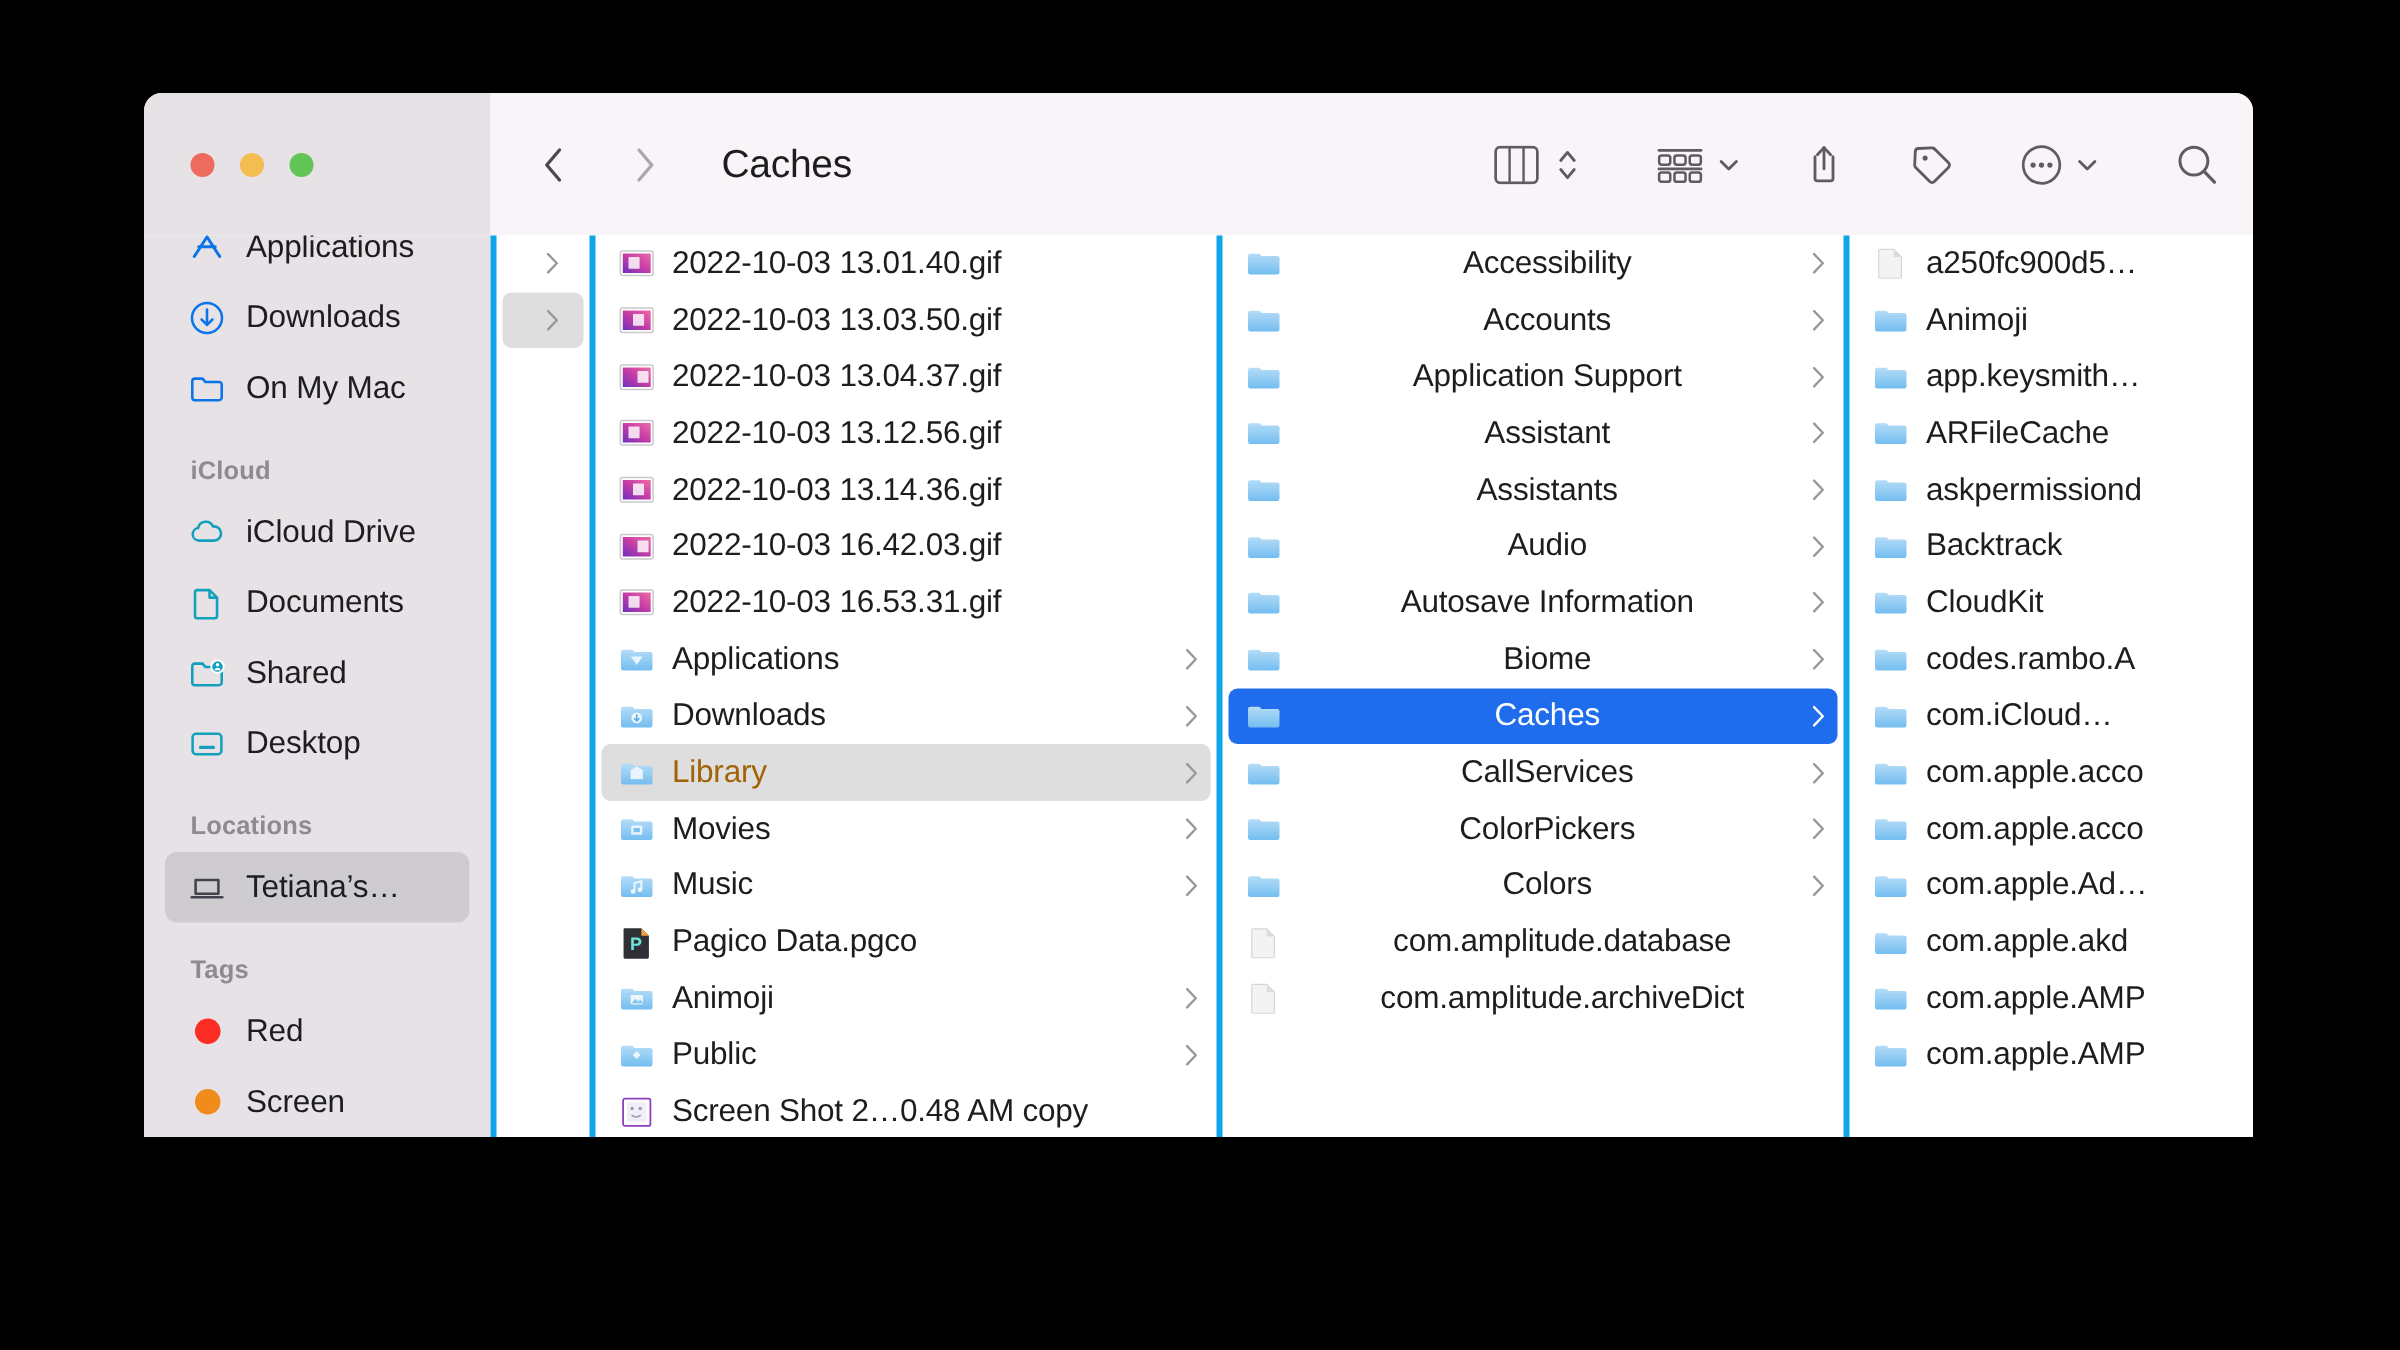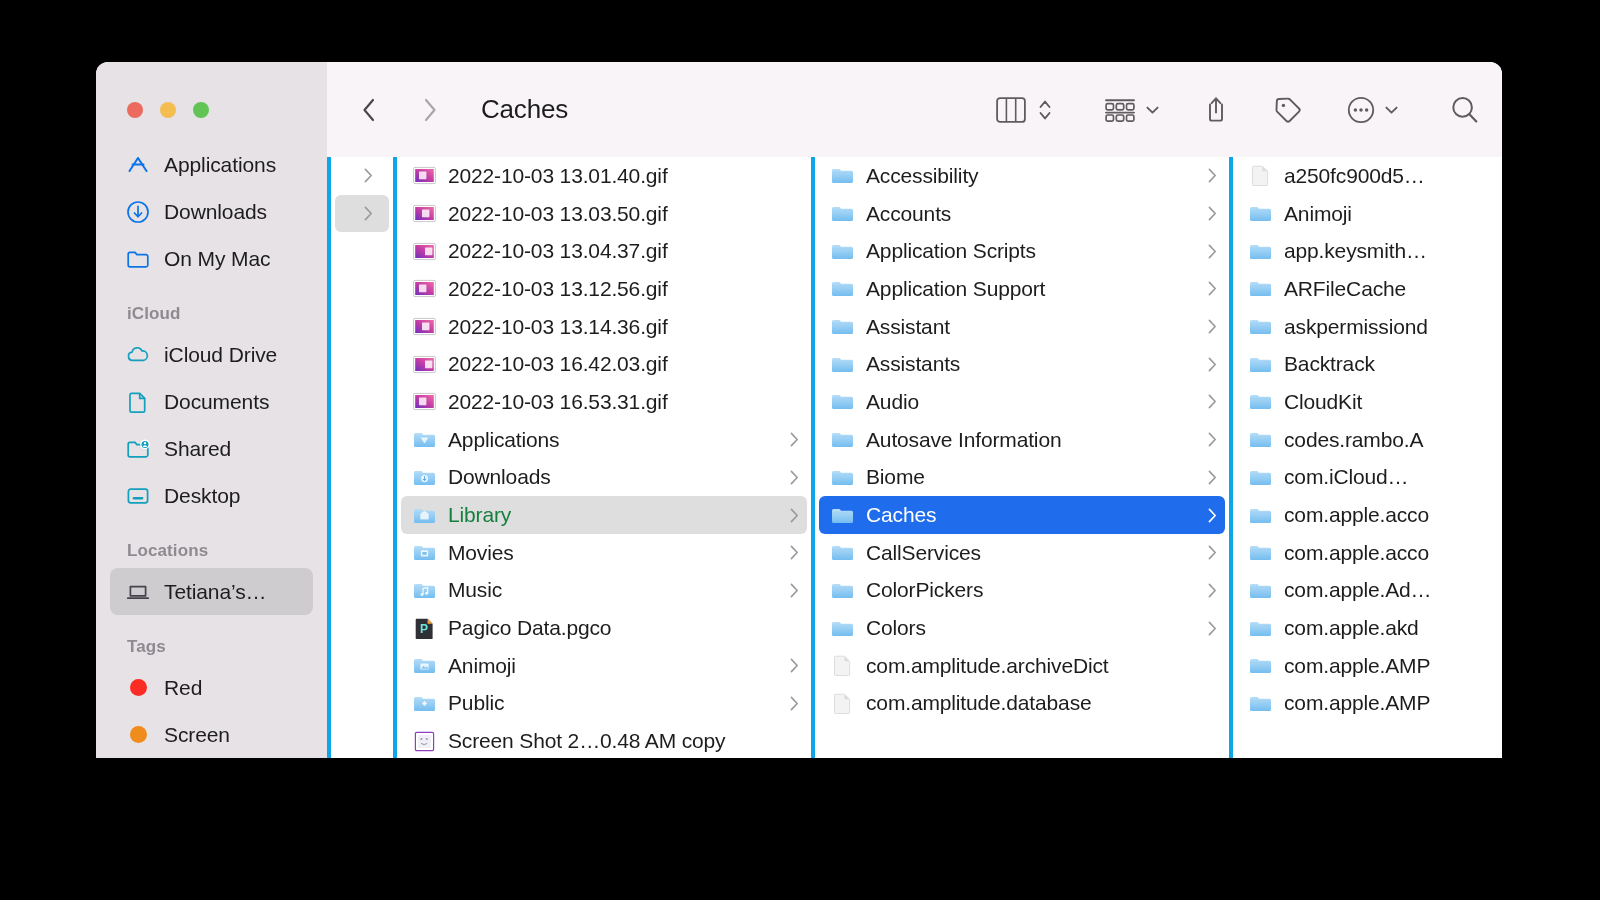--- a/index.html
+++ b/index.html
@@ -130,36 +130,36 @@
   }
   .col {
     border-left: 4px solid #0ea5e9;
     position: relative;
     overflow: hidden;
     flex-shrink: 0;
     background: #fff;
   }
   .col-stub { width: 66px; }
   .col-1 { width: 418px; }
-  .col-2 { width: 418px; }
+  .col-2 { width: 418px; text-align: center; }
   .col-3 { width: 252px; flex: 1; }
 
   .row {
     height: 37.7px;
     display: flex;
     align-items: center;
     padding: 0 8px 0 11px;
     margin: 0 4px;
     border-radius: 6px;
     gap: 11px;
   }
   .row.sel-blue { background: #1f6ded; }
   .row.sel-blue .row-label { color: #fff; }
   .row.sel-grey { background: #dedede; }
-  .row.sel-grey .row-label { color: #15803d; }
+  .row.sel-grey .row-label { color: #a16207; }
   .row-label {
     font-size: 21px;
     color: #1d1d1f;
     white-space: nowrap;
     overflow: hidden;
     letter-spacing: -0.15px;
     flex: 1;
   }
   .row-chev { width: 9px; height: 15px; flex-shrink: 0; display:block; }
   .row.sel-blue .row-chev path { stroke: #fff; }
@@ -724,40 +724,20 @@
             <span style="display: flex; align-items: center; flex-shrink: 0;">
               <svg class="row-chev" viewBox="0 0 9 15" fill="none">
                 <path d="M1.4 1.4 L7.2 7.5 L1.4 13.6" stroke="#9b989c" stroke-width="1.6" stroke-linecap="round" stroke-linejoin="round"></path>
               </svg>
             </span>
           </div>
           <div class="row">
             <span style="display: flex; align-items: center; justify-content: center; width: 25px; height: 25px; flex-shrink: 0;">
               <svg width="25" height="25" viewBox="0 0 25 25">
                 <defs>
-                  <linearGradient id="fg10" x1="0" y1="0" x2="0" y2="1">
-                    <stop offset="0" stop-color="#b6ddf7"></stop>
-                    <stop offset="1" stop-color="#73bdf0"></stop>
-                  </linearGradient>
-                </defs>
-                <path d="M2 7.6 a1.5 1.5 0 0 1 1.5 -1.5 h6.1 l1.5 1.6 h10.4 a1.5 1.5 0 0 1 1.5 1.5 v9.3 a1.5 1.5 0 0 1 -1.5 1.5 H3.5 a1.5 1.5 0 0 1 -1.5 -1.5 z" fill="url(#fg10)"></path>
-                <path d="M2 9 h21 v1.2 H2 z" fill="#9fd1f4" opacity="0.55"></path>
-              </svg>
-            </span>
-            <span class="row-label">Application Scripts</span>
-            <span style="display: flex; align-items: center; flex-shrink: 0;">
-              <svg class="row-chev" viewBox="0 0 9 15" fill="none">
-                <path d="M1.4 1.4 L7.2 7.5 L1.4 13.6" stroke="#9b989c" stroke-width="1.6" stroke-linecap="round" stroke-linejoin="round"></path>
-              </svg>
-            </span>
-          </div>
-          <div class="row">
-            <span style="display: flex; align-items: center; justify-content: center; width: 25px; height: 25px; flex-shrink: 0;">
-              <svg width="25" height="25" viewBox="0 0 25 25">
-                <defs>
                   <linearGradient id="fg11" x1="0" y1="0" x2="0" y2="1">
                     <stop offset="0" stop-color="#b6ddf7"></stop>
                     <stop offset="1" stop-color="#73bdf0"></stop>
                   </linearGradient>
                 </defs>
                 <path d="M2 7.6 a1.5 1.5 0 0 1 1.5 -1.5 h6.1 l1.5 1.6 h10.4 a1.5 1.5 0 0 1 1.5 1.5 v9.3 a1.5 1.5 0 0 1 -1.5 1.5 H3.5 a1.5 1.5 0 0 1 -1.5 -1.5 z" fill="url(#fg11)"></path>
                 <path d="M2 9 h21 v1.2 H2 z" fill="#9fd1f4" opacity="0.55"></path>
               </svg>
             </span>
             <span class="row-label">Application Support</span>
@@ -947,30 +927,30 @@
               </svg>
             </span>
           </div>
           <div class="row">
             <span style="display: flex; align-items: center; justify-content: center; width: 25px; height: 25px; flex-shrink: 0;">
               <svg width="25" height="25" viewBox="0 0 25 25">
                 <path d="M5.4 3.2 h9.1 l5.1 5.1 v13.3 a0.9 0.9 0 0 1 -0.9 0.9 H5.4 a0.9 0.9 0 0 1 -0.9 -0.9 V4.1 a0.9 0.9 0 0 1 0.9 -0.9 z" fill="#f3f3f4" stroke="#d6d6d8" stroke-width="0.8"></path>
                 <path d="M14.5 3.2 v5.1 h5.1 z" fill="#dcdcdf"></path>
               </svg>
             </span>
-            <span class="row-label">com.amplitude.archiveDict</span>
+            <span class="row-label">com.amplitude.database</span>
           </div>
           <div class="row">
             <span style="display: flex; align-items: center; justify-content: center; width: 25px; height: 25px; flex-shrink: 0;">
               <svg width="25" height="25" viewBox="0 0 25 25">
                 <path d="M5.4 3.2 h9.1 l5.1 5.1 v13.3 a0.9 0.9 0 0 1 -0.9 0.9 H5.4 a0.9 0.9 0 0 1 -0.9 -0.9 V4.1 a0.9 0.9 0 0 1 0.9 -0.9 z" fill="#f3f3f4" stroke="#d6d6d8" stroke-width="0.8"></path>
                 <path d="M14.5 3.2 v5.1 h5.1 z" fill="#dcdcdf"></path>
               </svg>
             </span>
-            <span class="row-label">com.amplitude.database</span>
+            <span class="row-label">com.amplitude.archiveDict</span>
           </div>
         </div>
       <div class="col col-3" id="col-3">
           <div class="row">
             <span style="display: flex; align-items: center; justify-content: center; width: 25px; height: 25px; flex-shrink: 0;">
               <svg width="25" height="25" viewBox="0 0 25 25">
                 <path d="M5.4 3.2 h9.1 l5.1 5.1 v13.3 a0.9 0.9 0 0 1 -0.9 0.9 H5.4 a0.9 0.9 0 0 1 -0.9 -0.9 V4.1 a0.9 0.9 0 0 1 0.9 -0.9 z" fill="#f3f3f4" stroke="#d6d6d8" stroke-width="0.8"></path>
                 <path d="M14.5 3.2 v5.1 h5.1 z" fill="#dcdcdf"></path>
               </svg>
             </span>

